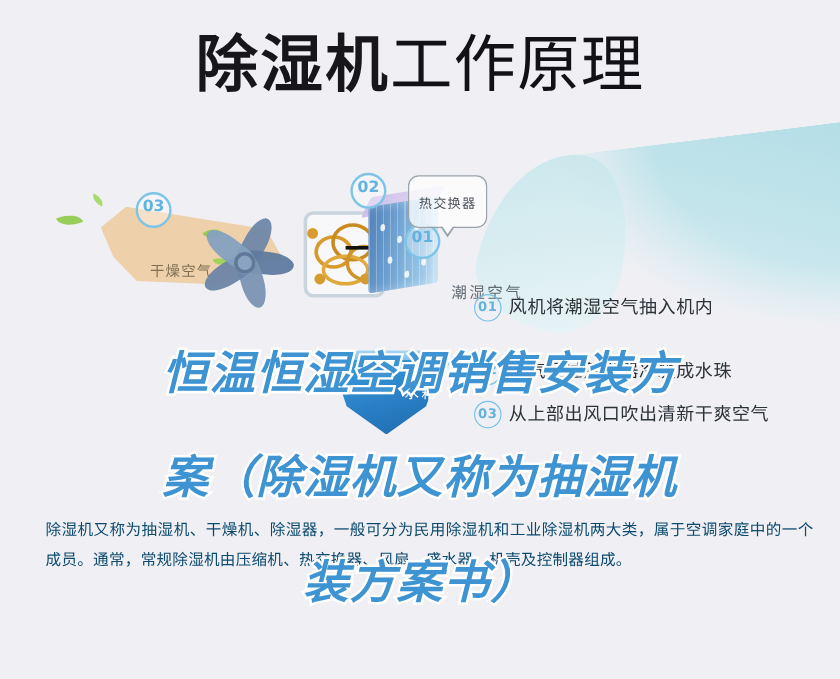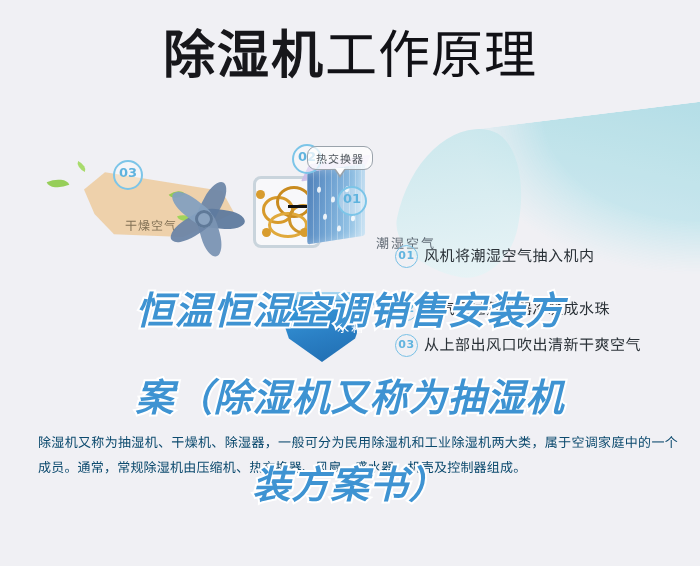--- a/index.html
+++ b/index.html
@@ -136,22 +136,22 @@
     border:2px solid #7cc5e8;color:#5fb3de;
     font-size:13px;font-weight:bold;line-height:22px;text-align:center;
     background:rgba(255,255,255,.35);
   }
   .m01{left:337px;top:186px;}
   .m02{left:292px;top:144px;}
   .m03{left:113px;top:160px;}
 
   
   .callout{
-    position:absolute;left:307px;top:146px;
-    padding:3px 8px;border:1.5px solid #9aa3ab;border-radius:9px;
+    position:absolute;left:340px;top:146px;
+    padding:13px 8px;border:1.5px solid #9aa3ab;border-radius:9px;
     background:rgba(255,255,255,.75);
     font-size:11px;color:#4e555b;letter-spacing:1px;white-space:nowrap;
   }
   .callout:after{
     content:"";position:absolute;left:26px;bottom:-9px;
     border-top:9px solid #9aa3ab;border-left:6px solid transparent;border-right:6px solid transparent;
   }
   .callout:before{
     content:"";position:absolute;left:27px;bottom:-6px;z-index:2;
     border-top:7px solid #fdfdfe;border-left:5px solid transparent;border-right:5px solid transparent;

